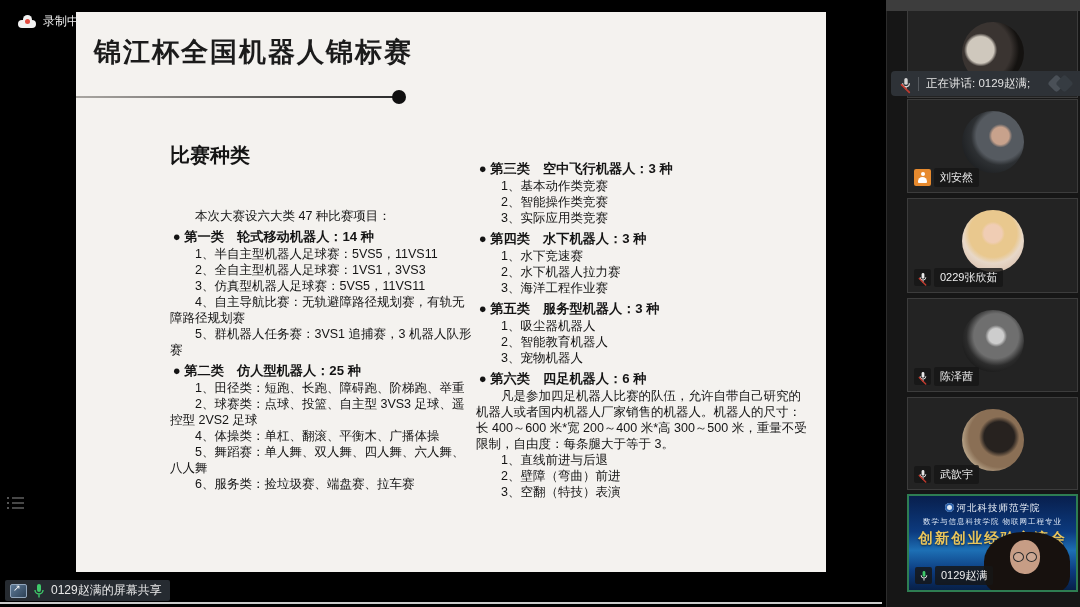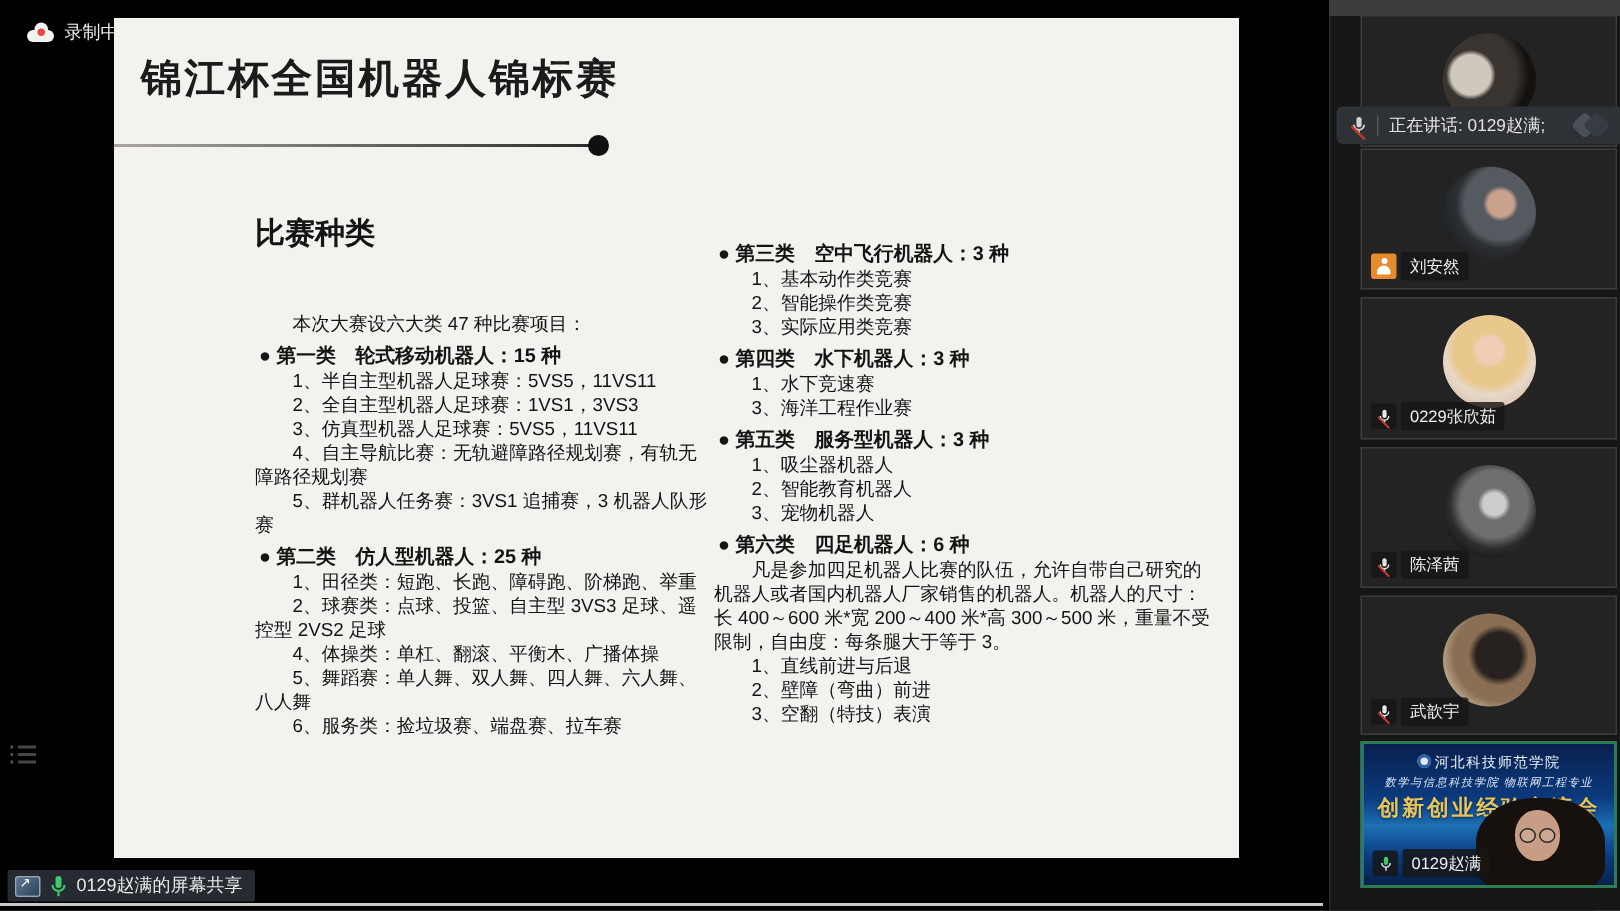--- a/index.html
+++ b/index.html
@@ -85,21 +85,21 @@
   .dm1{background:#4a5057;}
   .dm2{background:#363c42;margin-left:-5px;}
 
   
   .poster{position:absolute;inset:0;
     background:linear-gradient(180deg,#081f4d 0%,#0c3a7e 38%,#1d6fb4 58%,#0c3a7e 80%,#072047 100%);}
   .p-school{position:absolute;left:0;top:6px;width:100%;text-align:center;color:#eef3fa;font-size:9.5px;
     letter-spacing:1px;font-family:"DejaVu Serif","Liberation Serif",serif;}
   .p-logo{display:inline-block;width:9px;height:9px;border-radius:50%;background:#dfe9f5;
     box-shadow:inset 0 0 0 2px #2a5fa8;vertical-align:-1px;margin-right:3px;}
-  .p-dept{position:absolute;left:0;top:21px;width:100%;text-align:center;color:#dbe6f5;font-size:7.5px;letter-spacing:1px;font-style:italic;}
+  .p-dept{position:absolute;left:0;top:21px;width:100%;text-align:center;color:#dbe6f5;font-size:7.5px;letter-spacing:1px;}
   .p-event{position:absolute;left:0;top:33px;width:100%;text-align:center;color:#e8c45c;font-size:14.5px;font-weight:700;
     letter-spacing:2px;font-family:"DejaVu Serif","Liberation Serif",serif;text-shadow:0 1px 2px rgba(0,0,0,.6);}
   .p-person{position:absolute;right:6px;bottom:-6px;width:86px;height:64px;}
   .p-hair{position:absolute;inset:0;background:#17110e;border-radius:46% 46% 30% 30%;}
   .p-face{position:absolute;left:26px;top:8px;width:30px;height:34px;background:#c79d85;border-radius:48%;}
   .p-glasses{position:absolute;left:29px;top:20px;width:24px;height:8px;}
   .p-glasses:before,.p-glasses:after{content:"";position:absolute;top:0;width:9px;height:8px;
     border:1px solid #2a2a2a;border-radius:50%;background:rgba(255,255,255,.12);}
   .p-glasses:before{left:0;} .p-glasses:after{right:0;}
 </style>
@@ -123,21 +123,21 @@
     <div class="slide">
       <h1>锦江杯全国机器人锦标赛</h1>
       <div class="rule">
           <span class="dot"></span>
         </div>
       <h2>比赛种类</h2>
 
       <div class="col col-left">
         <p class="intro">本次大赛设六大类 47 种比赛项目：</p>
         <div>
-            <p class="cat">●  第一类　轮式移动机器人：15 种</p>
+            <p class="cat">●  第一类　轮式移动机器人：14 种</p>
             <p class="item">1、半自主型机器人足球赛：5VS5，11VS11</p>
             <p class="item">2、全自主型机器人足球赛：1VS1，3VS3</p>
             <p class="item">3、仿真型机器人足球赛：5VS5，11VS11</p>
             <p class="item">4、自主导航比赛：无轨避障路径规划赛，有轨无障路径规划赛</p>
             <p class="item">5、群机器人任务赛：3VS1 追捕赛，3 机器人队形赛</p>
             <p class="cat">●  第二类　仿人型机器人：25 种</p>
             <p class="item">1、田径类：短跑、长跑、障碍跑、阶梯跑、举重</p>
             <p class="item">2、球赛类：点球、投篮、自主型 3VS3 足球、遥控型 2VS2 足球</p>
             <p class="item">4、体操类：单杠、翻滚、平衡木、广播体操</p>
             <p class="item">5、舞蹈赛：单人舞、双人舞、四人舞、六人舞、八人舞</p>
@@ -146,20 +146,21 @@
       </div>
 
       <div class="col col-right">
         <div>
             <p class="cat">●  第三类　空中飞行机器人：3 种</p>
             <p class="item">1、基本动作类竞赛</p>
             <p class="item">2、智能操作类竞赛</p>
             <p class="item">3、实际应用类竞赛</p>
             <p class="cat">●  第四类　水下机器人：3 种</p>
             <p class="item">1、水下竞速赛</p>
+            <p class="item">2、水下机器人拉力赛</p>
             <p class="item">3、海洋工程作业赛</p>
             <p class="cat">●  第五类　服务型机器人：3 种</p>
             <p class="item">1、吸尘器机器人</p>
             <p class="item">2、智能教育机器人</p>
             <p class="item">3、宠物机器人</p>
             <p class="cat">●  第六类　四足机器人：6 种</p>
             <p class="para">凡是参加四足机器人比赛的队伍，允许自带自己研究的机器人或者国内机器人厂家销售的机器人。机器人的尺寸：长 400～600 米*宽 200～400 米*高 300～500 米，重量不受限制，自由度：每条腿大于等于 3。</p>
             <p class="item">1、直线前进与后退</p>
             <p class="item">2、壁障（弯曲）前进</p>
             <p class="item">3、空翻（特技）表演</p>

